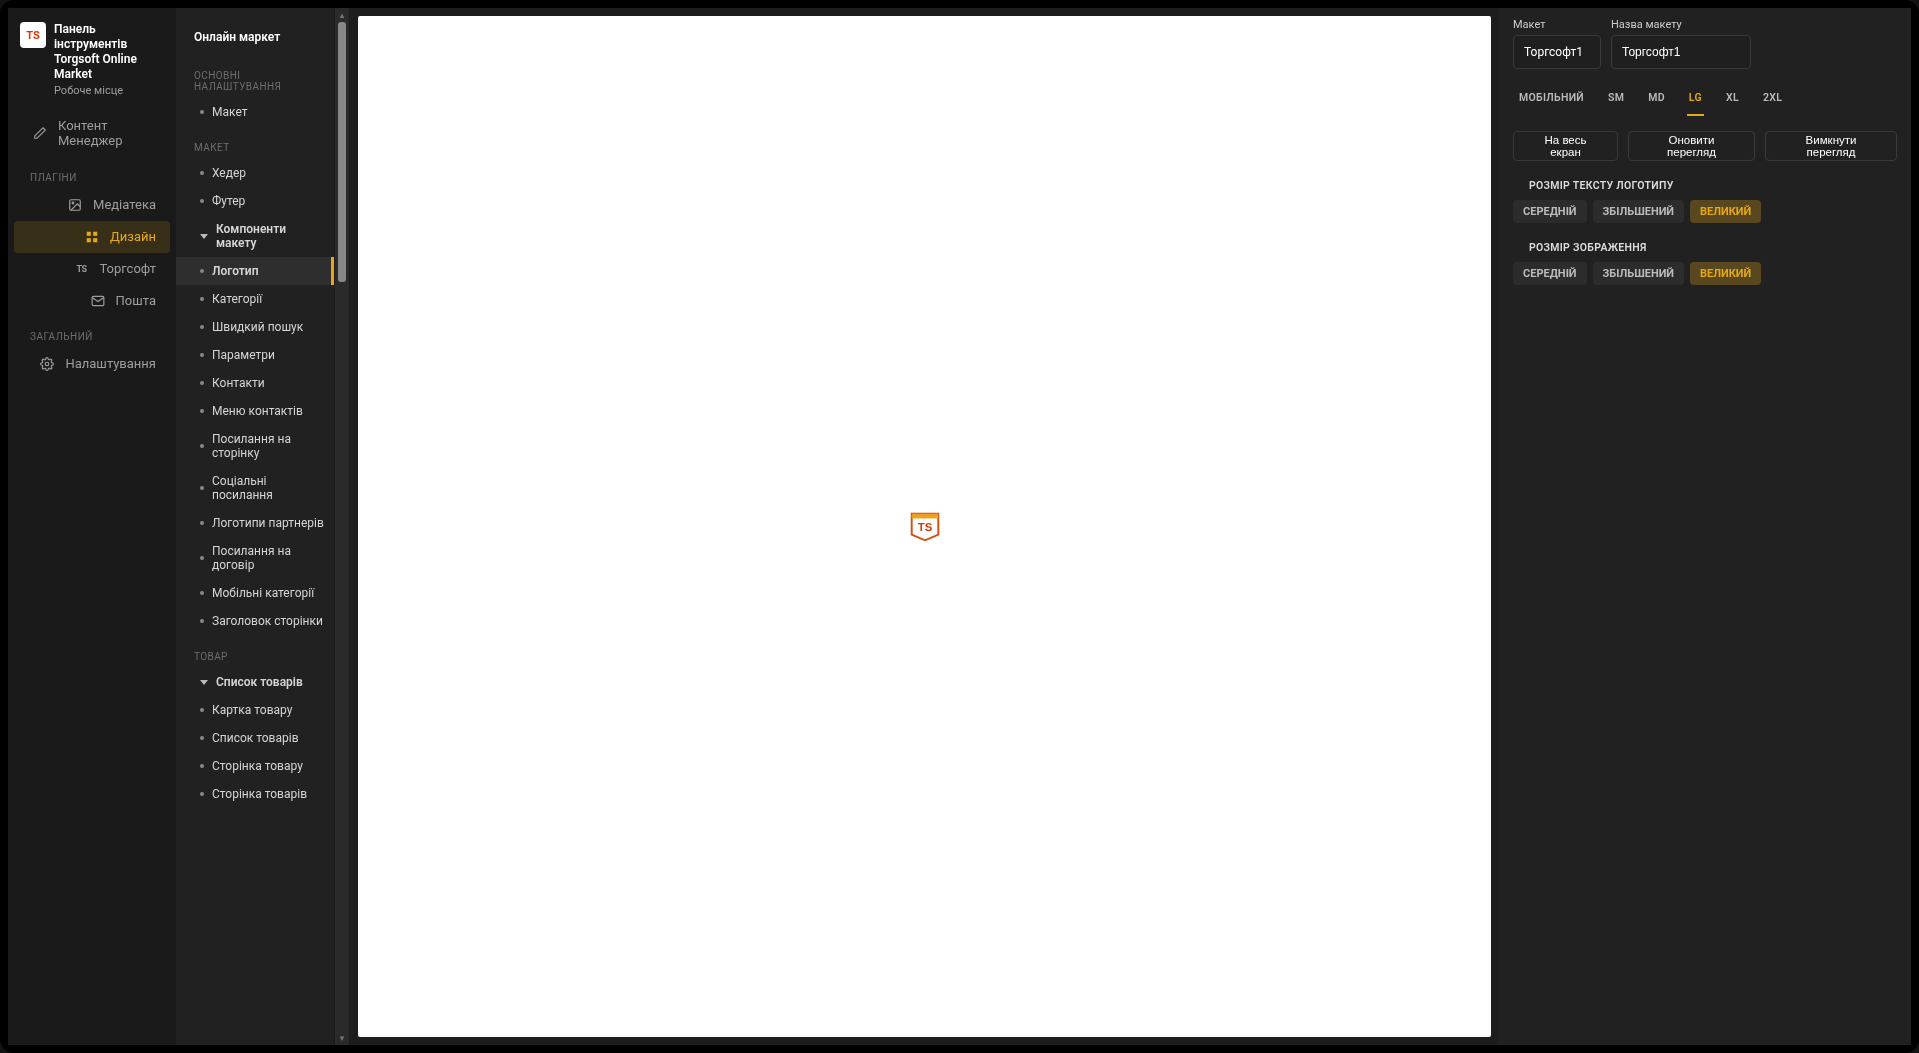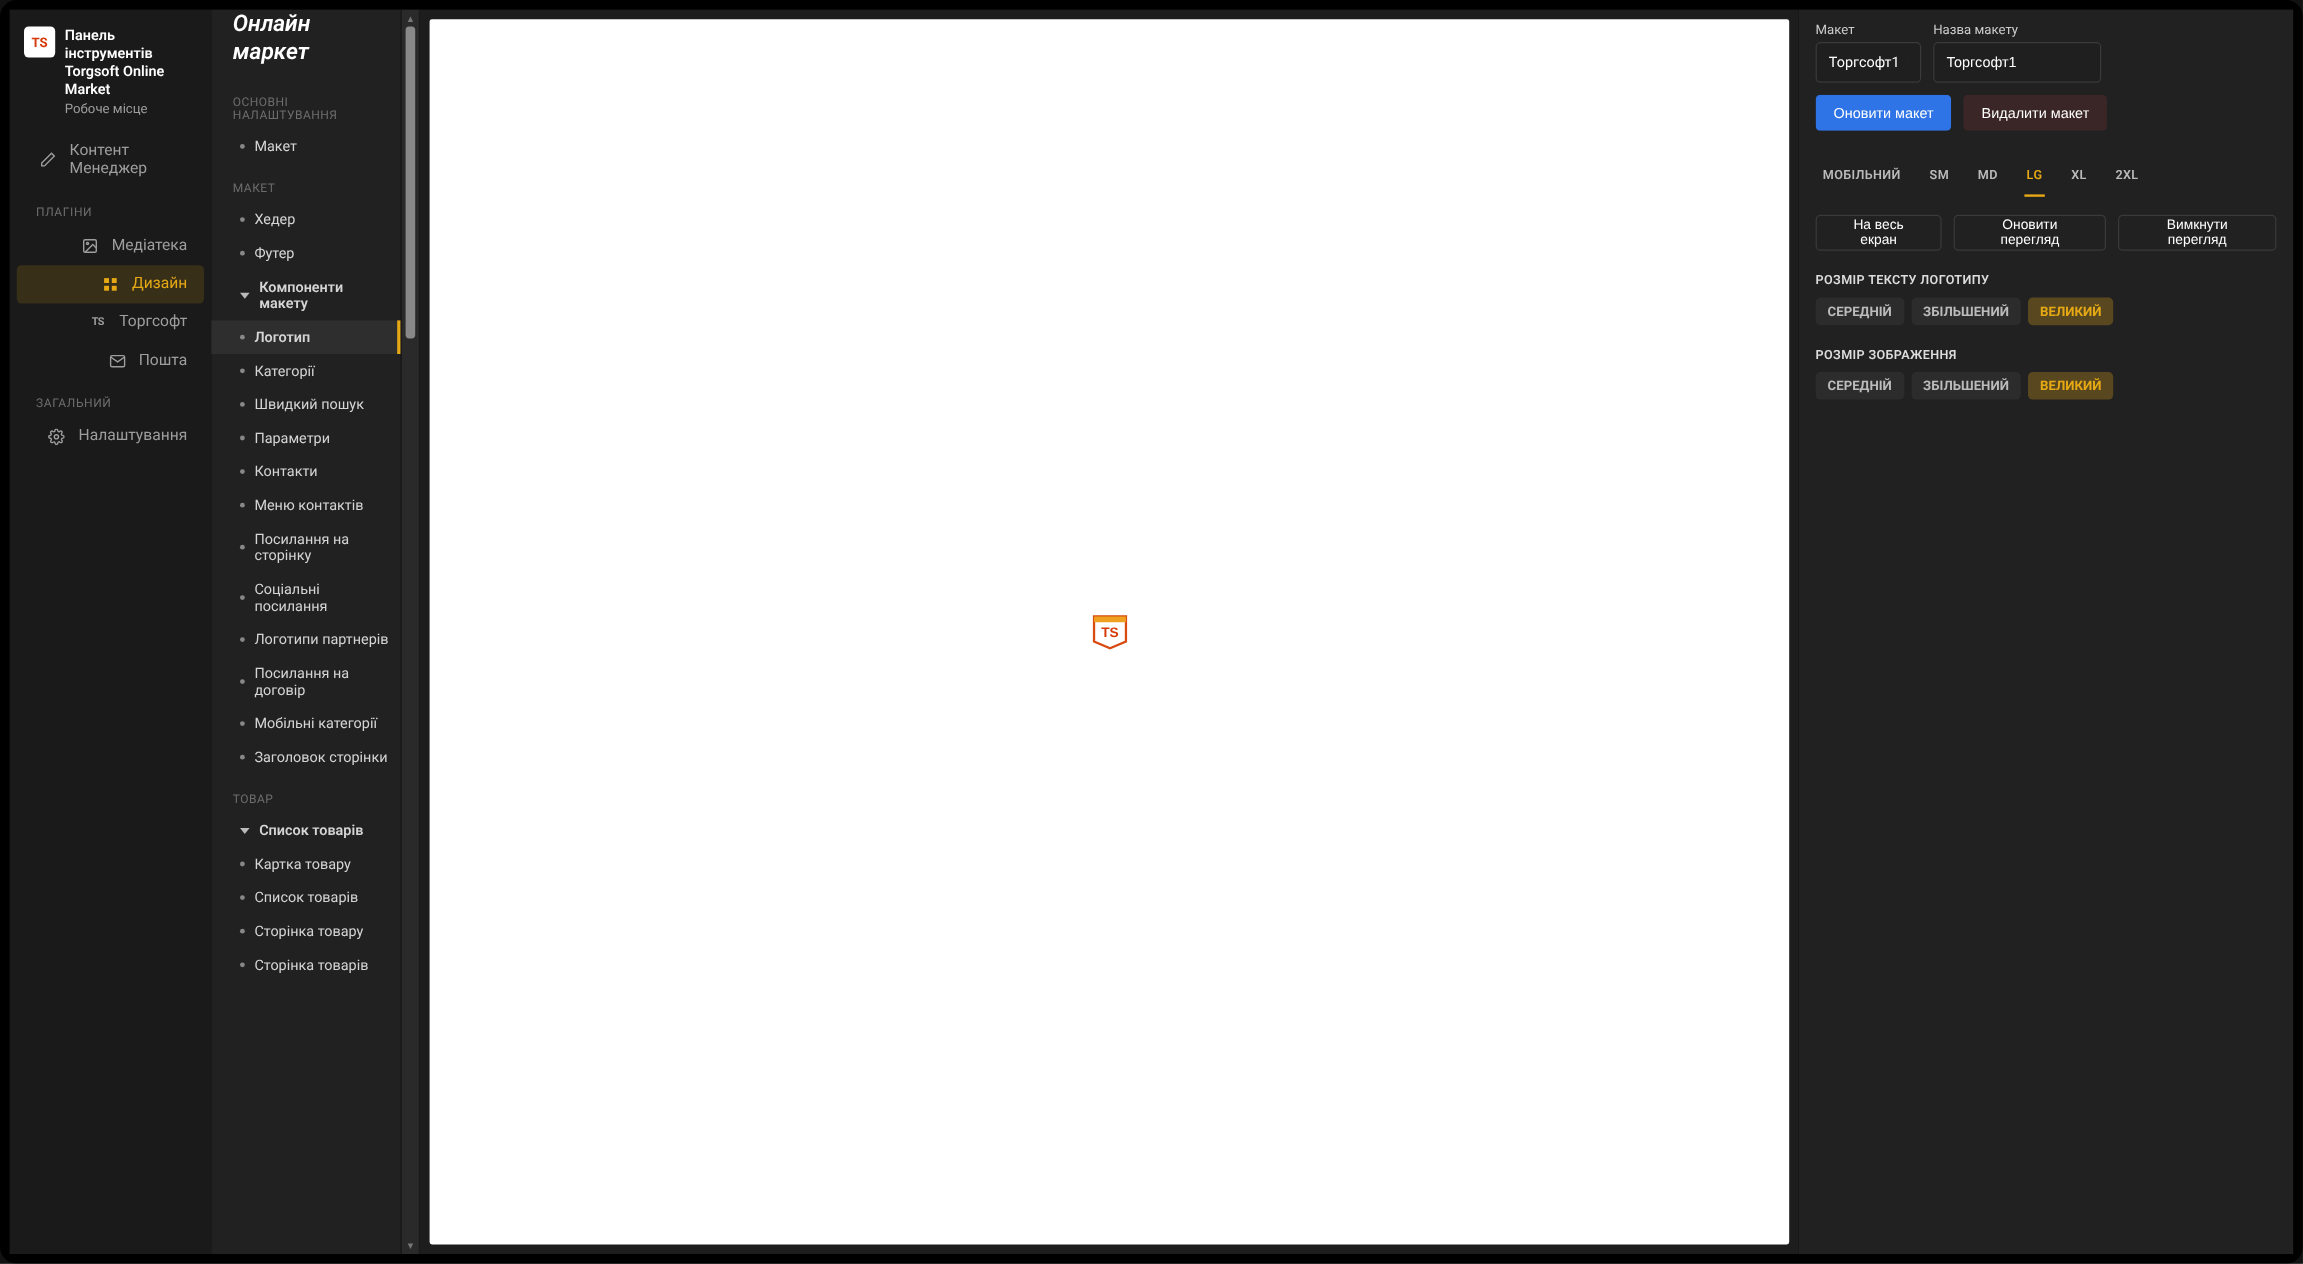--- a/index.html
+++ b/index.html
@@ -153,24 +153,23 @@
   .scroll-arrow.down{ bottom:0;}
   .scroll-thumb {
     position:absolute;
     top:14px; left:3px; right:3px;
     height: 260px;
     background: #888;
     border-radius: 3px;
   }
 
   .sec-title {
-    padding: 0 16px 10px 18px;
-    font-size: 19px;
+    padding: 22px 16px 10px 18px;
+    font-size: 12px;
     font-weight: 600;
-    font-style: italic;
   }
   .sec-group-label {
     padding: 16px 16px 6px 18px;
     font-size: 10px;
     letter-spacing: .4px;
     color: var(--text-dim);
     text-transform: uppercase;
   }
   .sec-item {
     display:flex;
@@ -284,21 +283,21 @@
     border-bottom: 2px solid transparent;
   }
   .tab.active {
     color: var(--accent);
     border-bottom-color: var(--accent);
   }
   .triple-btn-row { display:flex; gap:10px; margin-bottom: 18px;}
   .triple-btn-row .btn { font-size: 11.5px; }
 
   .setting-block { margin-bottom: 18px; }
-  .setting-label { font-size: 10.5px; font-weight:600; letter-spacing:.3px; color:#ddd; margin-bottom:8px;}
+  .setting-label { font-size: 10.5px; font-weight:600; letter-spacing:.3px; color:#ddd; margin-bottom:8px;margin-left:16px;}
   .pill-group { display:flex; gap:6px;}
   .pill {
     padding: 5px 10px;
     font-size: 11px;
     font-weight:700;
     border-radius: 4px;
     background: #2c2c2c;
     color: #bbb;
     cursor:pointer;
   }
@@ -504,24 +503,20 @@
               <polyline points="6 9 12 15 18 9"></polyline>
             </svg>
         </div>
       </div>
       <div class="form-group">
         <label class="form-label">Назва макету</label>
         <input class="text-input" value="Торгсофт1" style="">
       </div>
     </div>
 
-    <div class="actions-row">
-      <button class="btn btn-primary">Оновити макет</button>
-      <button class="btn btn-danger-soft">Видалити макет</button>
-    </div>
 
     <div class="tabs" id="breakpoint-tabs">
         <div class="tab">МОБІЛЬНИЙ</div>
         <div class="tab">SM</div>
         <div class="tab">MD</div>
         <div class="tab active">LG</div>
         <div class="tab">XL</div>
         <div class="tab">2XL</div>
       </div>
 

